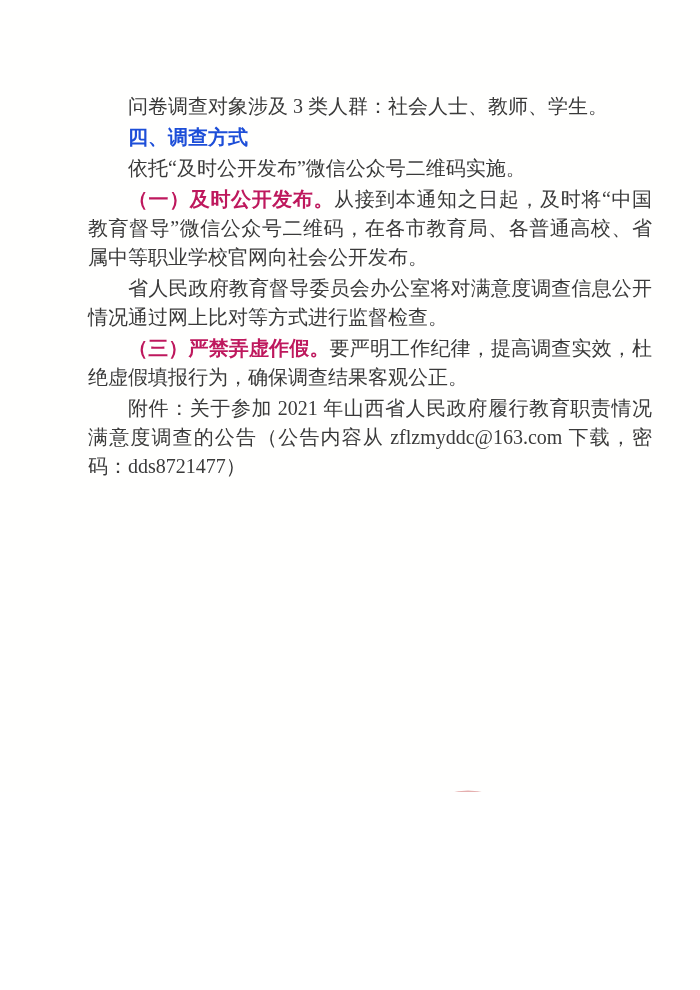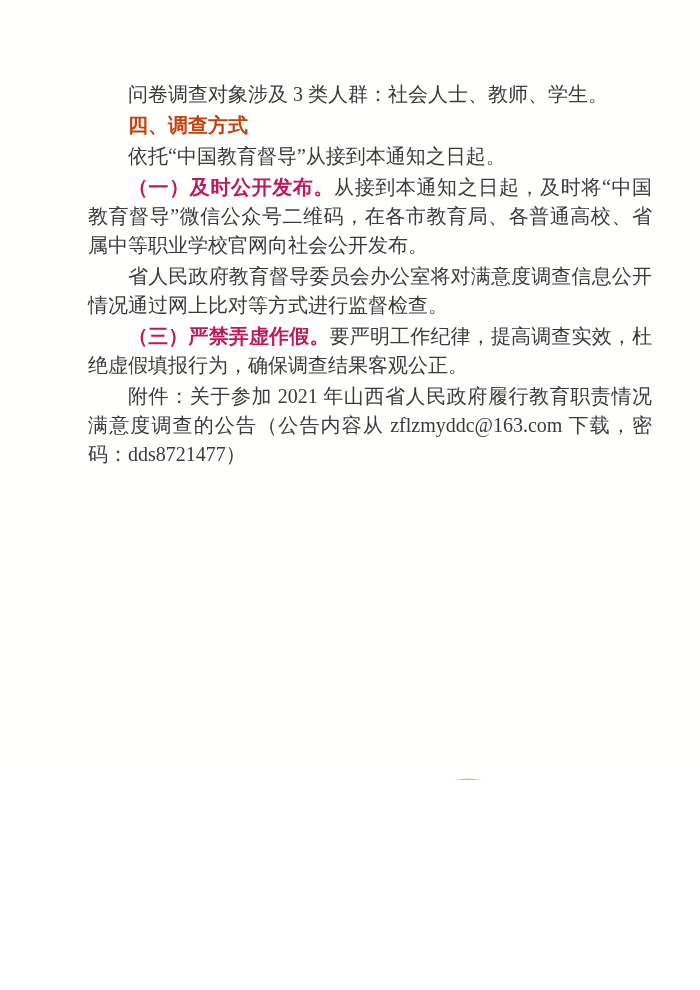--- a/index.html
+++ b/index.html
@@ -1,21 +1,21 @@
 <!DOCTYPE html>
 <html><head>
 <meta charset="utf-8">
 <style>
   * { margin: 0; padding: 0; box-sizing: border-box; }
   html, body { background: #ffffff; }
   .page {
     position: relative;
     width: 700px;
     height: 780px;
-    margin: 0 auto;
+    margin: 12px auto;
     background: #fffffe;
     overflow: hidden;
     font-family: "Liberation Serif", "DejaVu Serif", serif;
     color: #3a3a3a;
     text-decoration: underline;
   }
   .doc-body {
     position: absolute;
     left: 88px;
     top: 80px;
@@ -24,21 +24,21 @@
     line-height: 29px;
     text-align: justify;
     z-index: 2;
   }
   .para {
     text-indent: 2em;
     margin: 0 0 2px 0;
   }
   .heading {
     font-weight: 700;
-    color: #c2410c;
+    color: #1d4ed8;
   }
   .lead { font-weight: 700; color: #be185d; }
   .sig {
     position: absolute;
     left: 260px;
     top: 805px;
     width: 340px;
     text-align: center;
     font-size: 19px;
     line-height: 30px;
@@ -81,21 +81,21 @@
   }
 </style>
 </head>
 <body>
 
 <div class="page">
 
   <div class="doc-body">
     <p class="para">问卷调查对象涉及 3 类人群：社会人士、教师、学生。</p>
     <p class="para heading">四、调查方式</p>
-    <p class="para">依托“中国教育督导”从接到本通知之日起。</p>
+    <p class="para">依托“及时公开发布”微信公众号二维码实施。</p>
     <p class="para"><span class="lead">（一）及时公开发布。</span><span>从接到本通知之日起，及时将“中国教育督导”微信公众号二维码，在各市教育局、各普通高校、省属中等职业学校官网向社会公开发布。</span></p>
     <p class="para">省人民政府教育督导委员会办公室将对满意度调查信息公开情况通过网上比对等方式进行监督检查。</p>
     <p class="para"><span class="lead">（三）严禁弄虚作假。</span><span>要严明工作纪律，提高调查实效，杜绝虚假填报行为，确保调查结果客观公正。</span></p>
     <p class="para">附件：关于参加 2021 年山西省人民政府履行教育职责情况满意度调查的公告（公告内容从 zflzmyddc@163.com 下载，密码：dds8721477）</p>
   </div>
 
   <svg class="stamp" width="140" height="140" viewBox="0 0 140 140">
     <circle class="stamp-border" cx="70" cy="70" r="66"></circle>
     <defs>
       <path id="stamp-arc-path" d="M 24.1,96.5 A 53,53 0 1 1 115.9,96.5" fill="none"></path>

